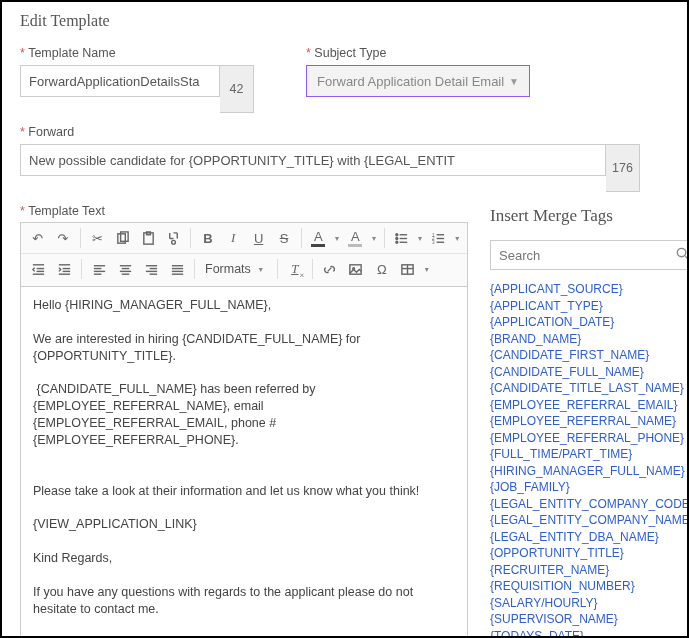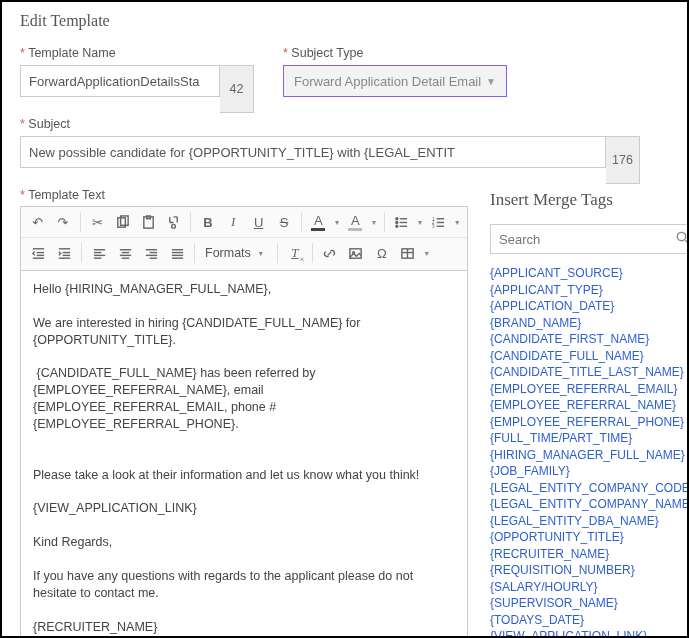--- a/index.html
+++ b/index.html
@@ -13,21 +13,21 @@
     border: 2px solid #000;
     padding: 10px 18px;
   }
   h1.page-title {
     font-family: Georgia, "Times New Roman", serif;
     font-weight: 400;
     font-size: 16px;
     color: #555;
     margin-bottom: 16px;
   }
-  .row { display: flex; gap: 13px; margin-bottom: 4px; }
+  .row { display: flex; gap: 36px; margin-bottom: 12px; }
   .field { display: flex; flex-direction: column; }
   .label { font-size: 12.5px; color: #555; margin-bottom: 5px; }
   .req::before { content: "* "; color: #d9534f; }
   .input-wrap { display: flex; align-items: stretch; }
   .input-wrap input[type=text] {
     height: 32px;
     border: 1px solid #ccc;
     padding: 0 8px;
     font-size: 13px;
     color: #555;
@@ -149,21 +149,21 @@
     <span class="label req">Subject Type</span>
     <div class="select">
       <span>Forward Application Detail Email</span>
       <span class="caret">▼</span>
     </div>
   </div>
 </div>
 
 <div class="row">
   <div class="field" style="width:620px">
-    <span class="label req">Subject</span>
+    <span class="label req">Forward</span>
     <div class="input-wrap">
       <input type="text" style="flex: 1 1 0%;" value="New possible candidate for {OPPORTUNITY_TITLE} with {LEGAL_ENTIT">
       <span class="count-badge">176</span>
     </div>
   </div>
 </div>
 
 <div class="two-col">
   <div class="editor-col">
     <span class="label req" style="display:block;margin-bottom:4px">Template Text</span>

